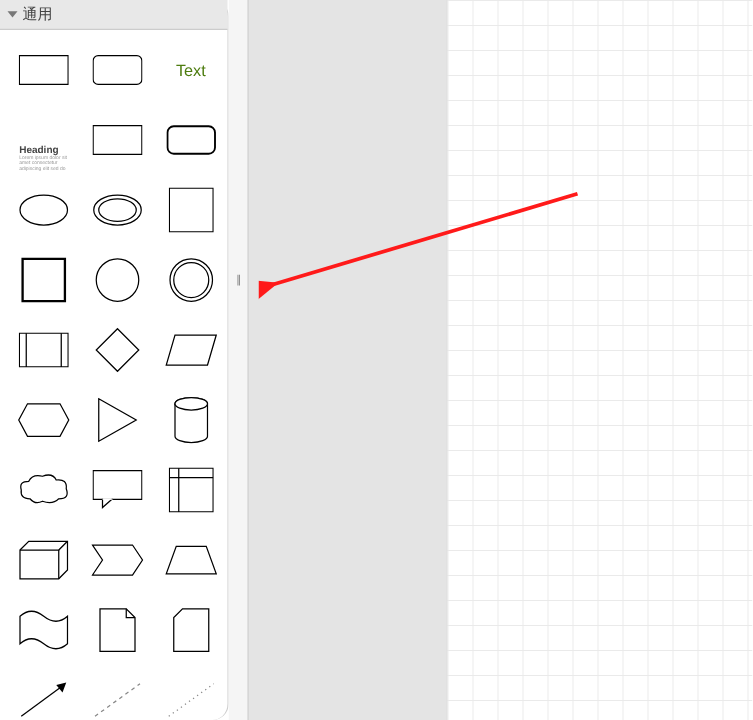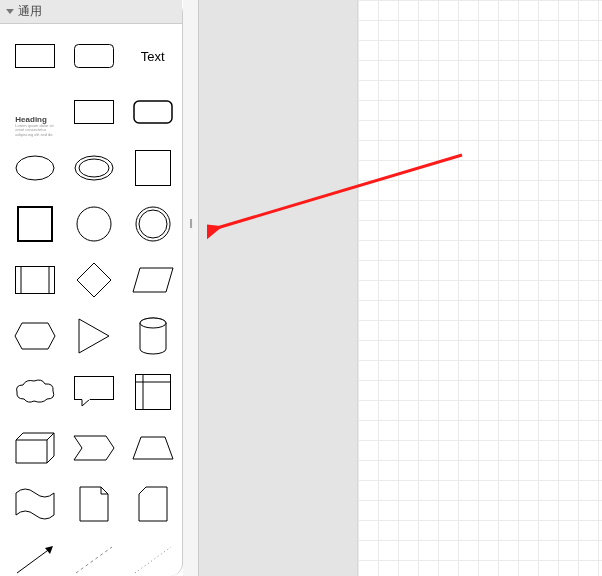--- a/index.html
+++ b/index.html
@@ -54,21 +54,21 @@
     gap: 12px 8px;
   }
   .shape-cell {
     height: 44px;
     display: flex;
     align-items: center;
     justify-content: center;
     cursor: move;
   }
   .shape-cell svg { display: block; }
-  .text-shape { font-size: 13px; color: #000000; }
+  .text-shape { font-size: 13px; color: #4d7c0f; }
   .heading-shape { font-size: 8px; font-weight: bold; color: #444; text-align: left; width: 40px; margin-top: 28px; }
   .heading-sub { font-size: 4px; color: #999; font-weight: normal; line-height: 1.1; display: block; }
   .splitter {
     width: 16px;
     height: 100%;
     background: #f5f5f5;
     border-right: 1px solid #ccc;
     display: flex;
     align-items: center;
     justify-content: center;

